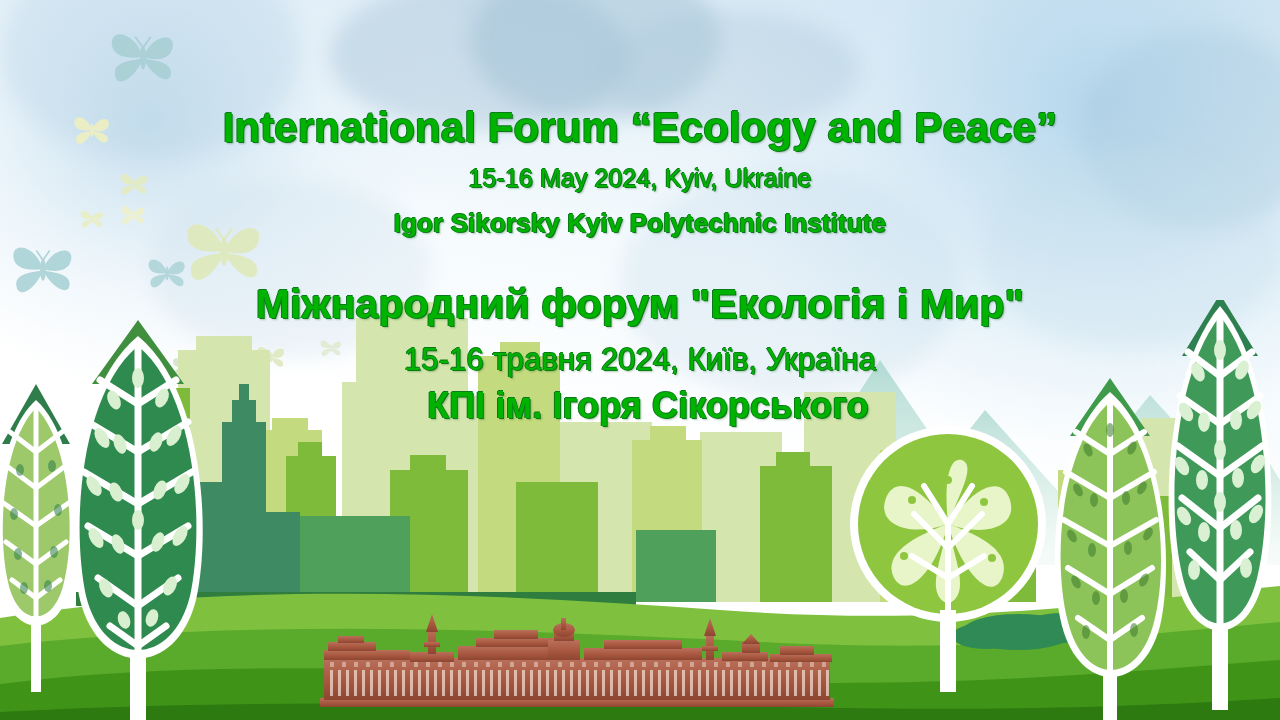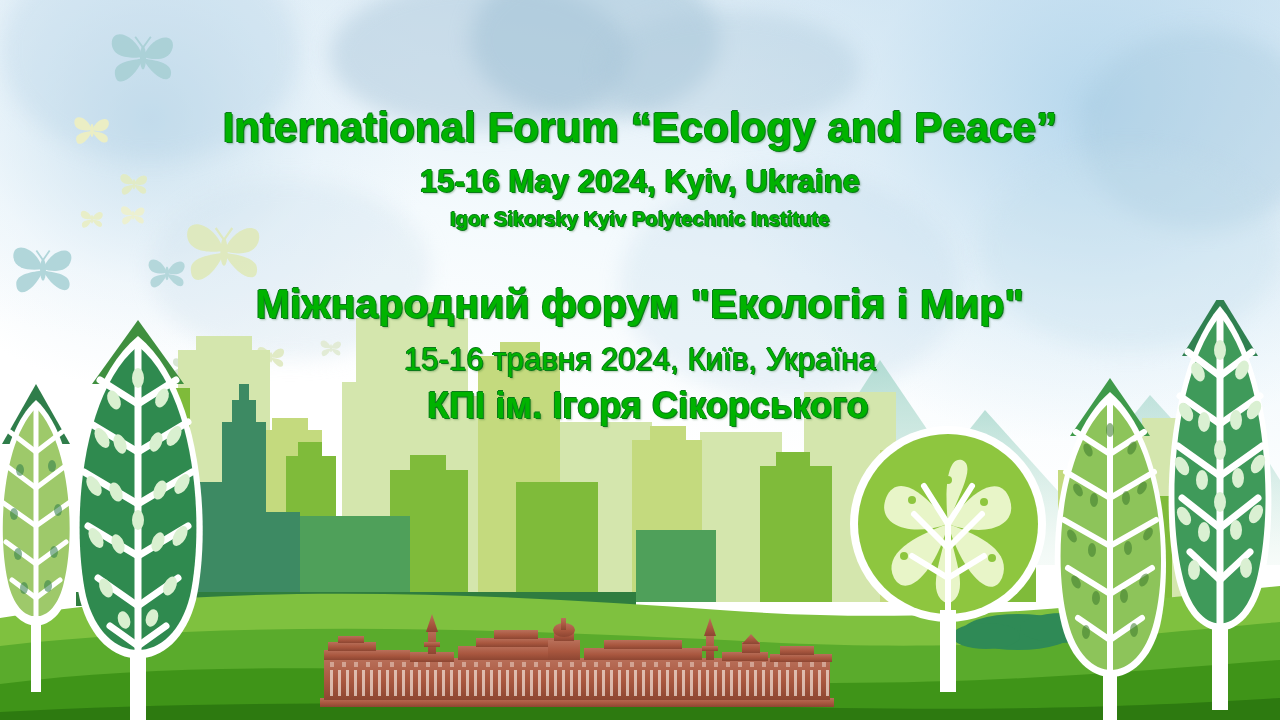--- a/index.html
+++ b/index.html
@@ -64,25 +64,25 @@
       -1px 0px 0 #0b7a1a,
       0px -1px 0 #0b7a1a,
       2px 2px 2px rgba(0,80,0,.28);
     white-space:nowrap;
   }
   .l-title{
     font-size:42px;font-weight:bold;
     position:absolute;top:104px;left:0;width:100%;
   }
   .l-sub1{
-    font-size:31px;font-weight:bold;
+    font-size:25px;font-weight:normal;
     position:absolute;top:164px;left:0;width:100%;
   }
   .l-sub2{
-    font-size:20px;font-weight:bold;
+    font-size:26px;font-weight:bold;
     position:absolute;top:208px;left:0;width:100%;
   }
   .l-title-ua{
     font-size:41px;font-weight:bold;
     position:absolute;top:281px;left:0;width:100%;
   }
   .l-sub1-ua{
     font-size:31px;font-weight:normal;
     position:absolute;top:342px;left:0;width:100%;
   }

